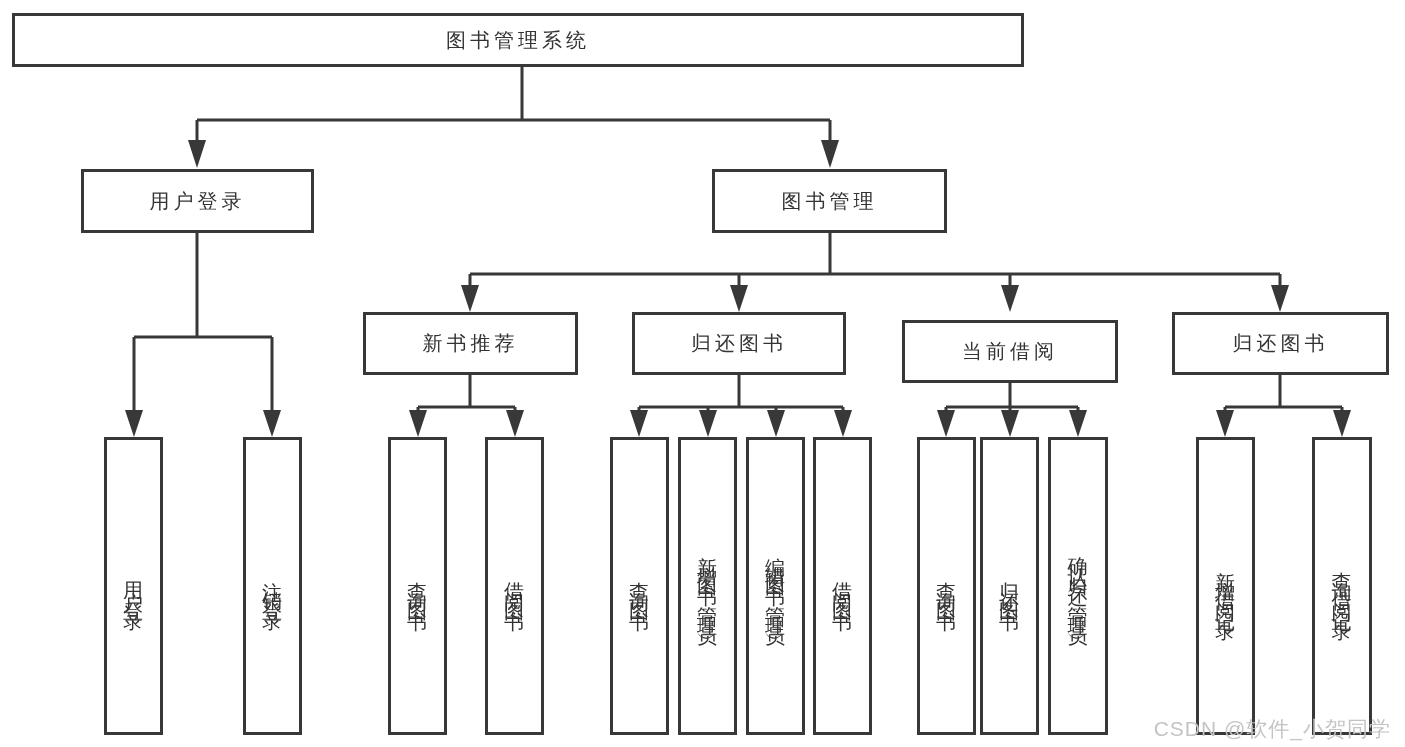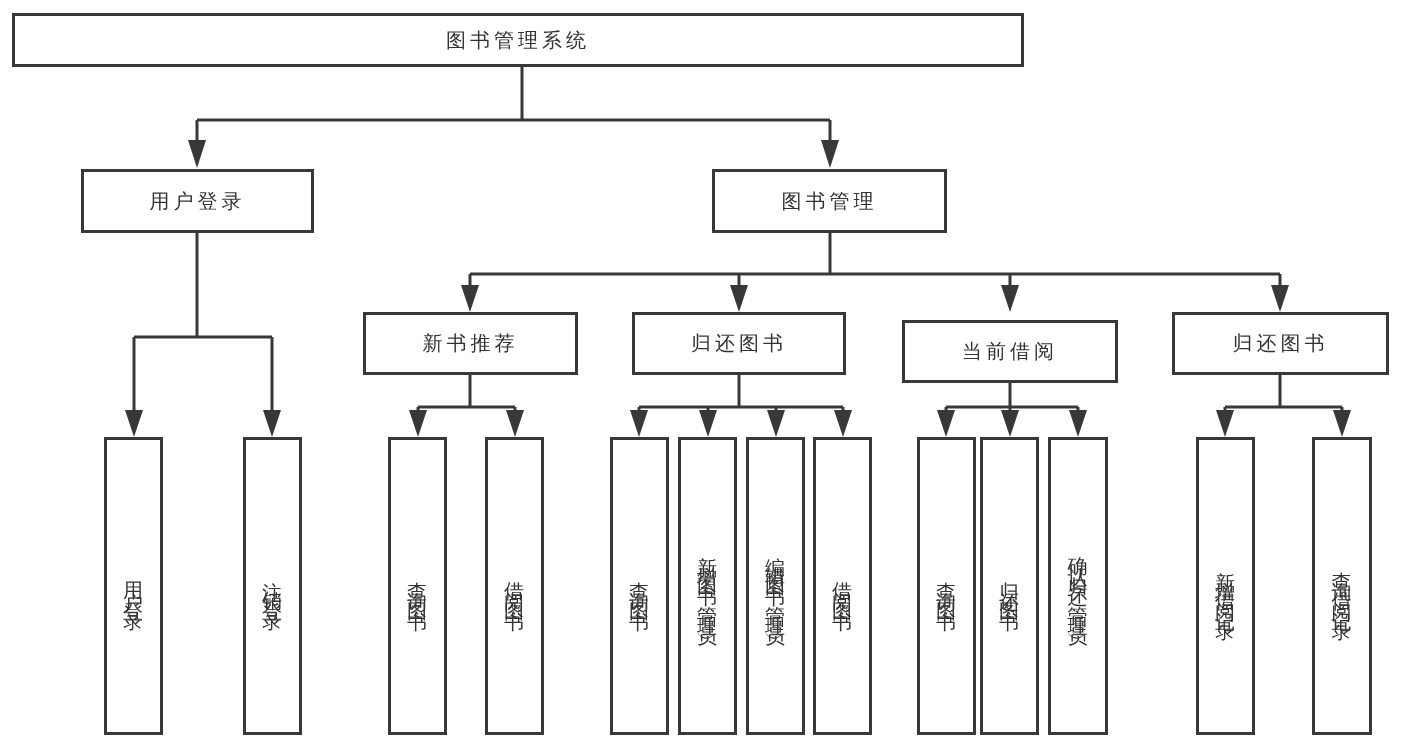--- a/index.html
+++ b/index.html
@@ -155,14 +155,15 @@
     <span class="vtext">确认归还（管理员）</span>
   </div>
 
   <div class="box box-v" style="left:1196px;">
     <span class="vtext">新增借阅记录</span>
   </div>
   <div class="box box-v" style="left:1312px; width:60px;">
     <span class="vtext">查询借阅记录</span>
   </div>
 
+  <div class="watermark">CSDN @软件_小贺同学</div>
 
 </div>
 
 </body></html>

